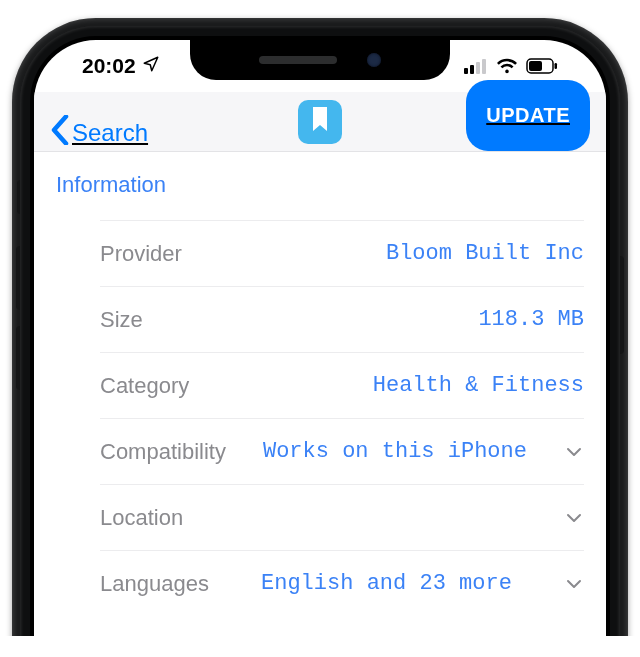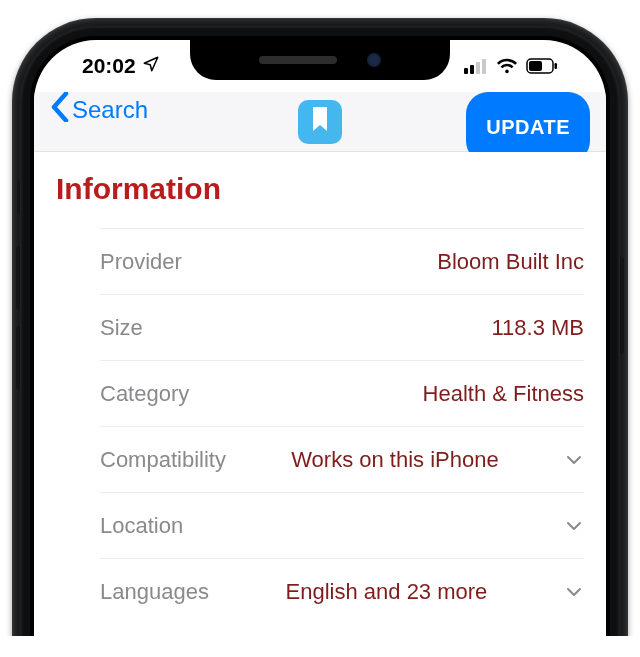--- a/index.html
+++ b/index.html
@@ -62,22 +62,23 @@
   }
   .sb-left { display: flex; align-items: center; gap: 6px; padding-left: 18px; }
   .sb-right { display: flex; align-items: center; gap: 8px; padding-right: 18px; }
   .sb-right svg { display: block; }
 
   
   .navbar {
     position: absolute; top: 52px; left: 0; right: 0; height: 60px;
     background: #f6f6f8;
     border-bottom: 1px solid #e3e3e6;
-    display: flex; align-items: flex-start;
+    display: flex; align-items: flex-end;
     padding: 0 16px;
+    text-decoration: underline;
   }
   .back {
     display: flex; align-items: center; gap: 2px;
     color: #007aff; font-size: 24px; font-weight: 400;
     cursor: pointer;
   }
   .back svg { width: 20px; height: 30px; }
   .nav-center {
     position: absolute; left: 50%; top: 50%; transform: translate(-50%, -50%);
     width: 44px; height: 44px; border-radius: 10px;
@@ -92,33 +93,33 @@
     cursor: pointer;
   }
 
   
   .content {
     position: absolute; top: 112px; left: 0; right: 0; bottom: 0;
     background: #fff;
     padding: 20px 22px 0;
   }
   .section-title {
-    font-size: 30px; font-weight: 700; color: #b91c1c;
+    font-size: 22px; font-weight: 400; color: #3b82f6;
     padding-bottom: 22px;
   }
   .row {
     display: flex; align-items: center; justify-content: space-between;
     min-height: 66px;
     border-top: 1px solid #ececee;
     font-size: 22px;
     gap: 8px;
     margin-left: 44px;
   }
   .row .label { color: #8a8a8e; white-space: nowrap; }
-  .row .value { color: #7f1d1d; text-align: center; overflow: hidden; text-overflow: ellipsis; white-space: nowrap; }
+  .row .value { color: #3b82f6; text-align: center; overflow: hidden; text-overflow: ellipsis; white-space: nowrap; font-family: Liberation Mono, monospace; }
   .row .chev { flex: 0 0 auto; display: flex; align-items: center; }
   .row .chev svg { width: 20px; height: 20px; }
 </style>
 </head>
 <body>
 
 <div class="stage">
   <div class="phone-outer">
     <div class="btn-side btn-mute"></div>
     <div class="btn-side btn-volup"></div>

